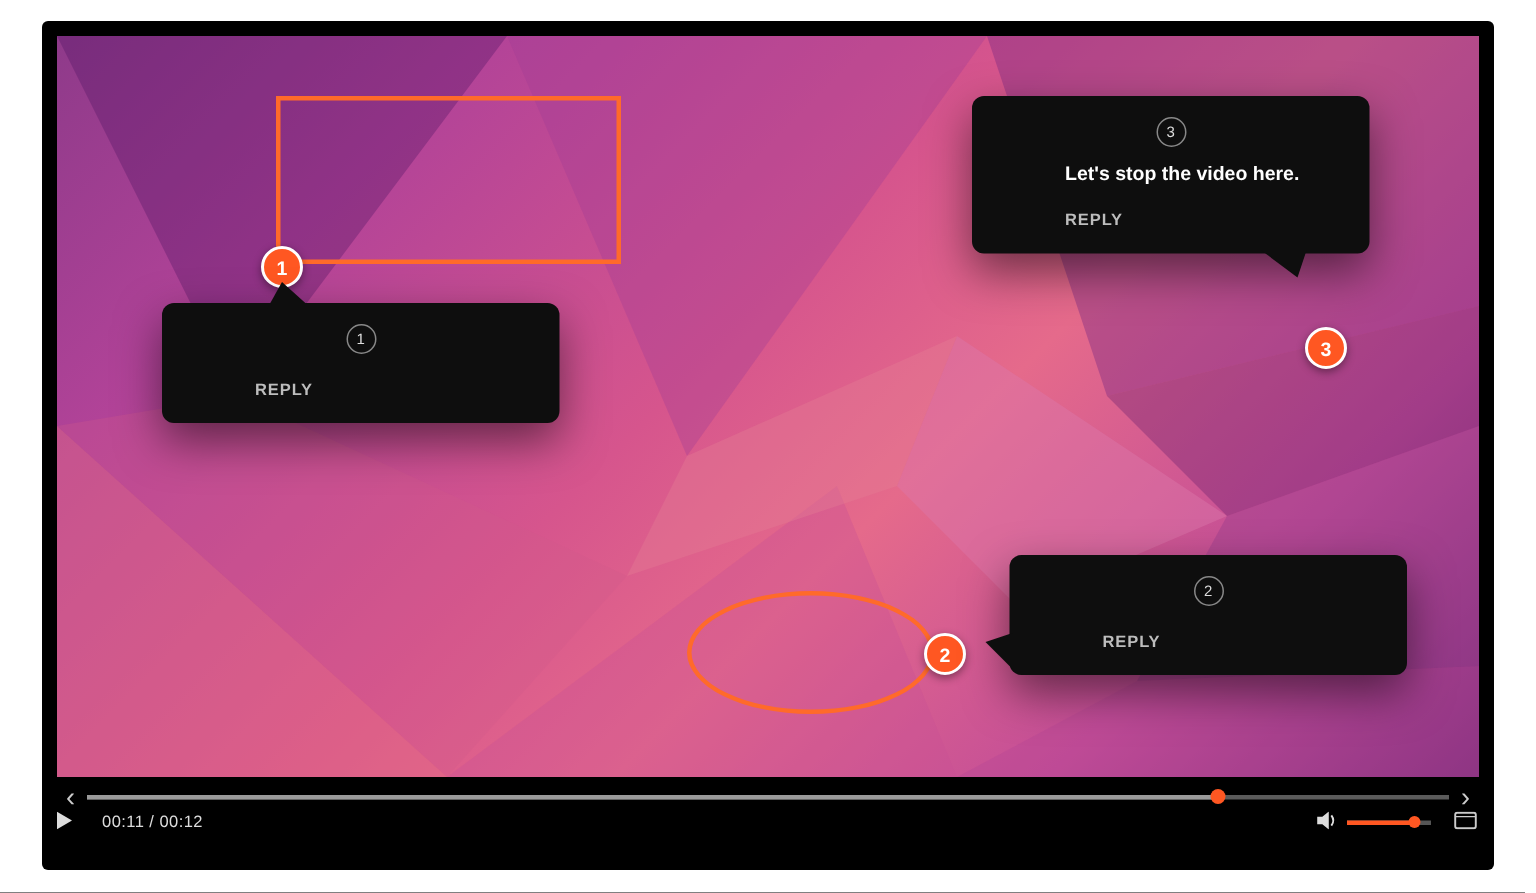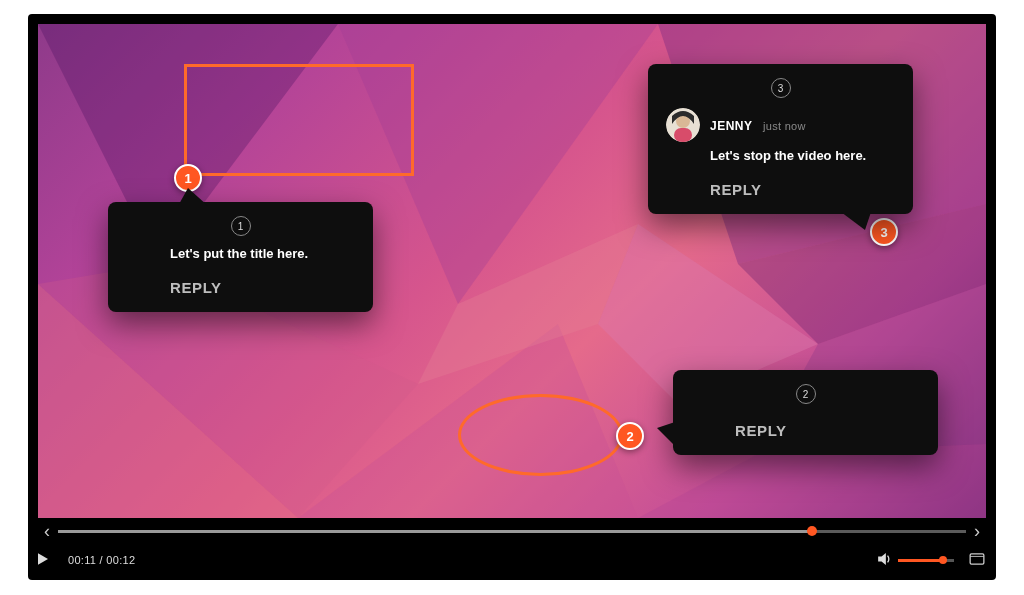--- a/index.html
+++ b/index.html
@@ -93,21 +93,21 @@
   .comment .avatar {
     width: 34px; height: 34px; border-radius: 50%;
     background: #444;
     flex-shrink: 0;
     overflow:hidden;
   }
   .comment .name { font-size: 12px; font-weight: 800; letter-spacing: 0.5px; text-transform: uppercase; }
   .comment .time { font-size: 11px; color: #8a8a8a; margin-left: 6px; font-weight:400;}
   .comment .msg { font-size: 13px; font-weight:700; margin-top: 6px; margin-left: 44px; }
   .comment .reply {
-    font-size: 15px;
+    font-size: 11px;
     font-weight: 800;
     letter-spacing: 0.6px;
     color: #bdbdbd;
     margin-top: 18px;
     margin-left: 44px;
     cursor: pointer;
   }
   .comment .tail {
     position:absolute; width:0; height:0;
   }
@@ -133,21 +133,21 @@
   .chev { width:18px; color:#ccc; cursor:pointer; font-size:18px; line-height:1; text-align:center;}
   .track {
     flex:1; height:3px; background:#5b5b5b; position:relative; margin:0 2px;
   }
   .track .progress { position:absolute; left:0; top:0; bottom:0; width:83%; background:#9a9a9a;}
   .track .dot { position:absolute; left:83%; top:-4px; width:10px; height:10px; border-radius:50%; background:#ff5722; transform:translateX(-50%);}
 
   
   .controls {
     position:absolute;
-    left: 10px; right:10px; bottom: 8px;
+    left: 10px; right:10px; bottom: 20px;
     height: 24px;
     display:flex;
     align-items:center;
     color:#ddd;
     font-size: 11px;
   }
   .play-btn { width:18px; cursor:pointer; }
   .time { margin-left: 12px; letter-spacing:0.3px;}
   .spacer { flex:1; }
   .vol { display:flex; align-items:center; gap:6px; }
@@ -181,41 +181,26 @@
 
     <div class="ellipse-anno"></div>
 
     <div class="marker m1">1</div>
     <div class="marker m2">2</div>
     <div class="marker m3">3</div>
 
     <div class="comment c1">
       <div class="tail"></div>
       <div class="seq">1</div>
-      <div class="msg">Let's put the title here.</div>
       <div class="reply">REPLY</div>
     </div>
 
     <div class="comment c3">
       <div class="tail"></div>
       <div class="seq">3</div>
-      <div class="row">
-        <div class="avatar">
-          <svg viewBox="0 0 34 34">
-              <circle cx="17" cy="17" r="17" fill="#e8e0d4"></circle>
-              <circle cx="17" cy="13" r="7" fill="#d9b896"></circle>
-              <path d="M6 16 Q17 0 28 16 L28 8 Q17 -2 6 8 Z" fill="#2b2b2b"></path>
-              <rect x="8" y="20" width="18" height="14" rx="7" fill="#d84c6a"></rect>
-            </svg>
-        </div>
-        <div>
-          <span class="name">JENNY</span>
-          <span class="time">just now</span>
-        </div>
-      </div>
       <div class="msg">Let's stop the video here.</div>
       <div class="reply">REPLY</div>
     </div>
 
     <div class="comment c2">
       <div class="tail"></div>
       <div class="seq">2</div>
       <div class="reply">REPLY</div>
     </div>
 

